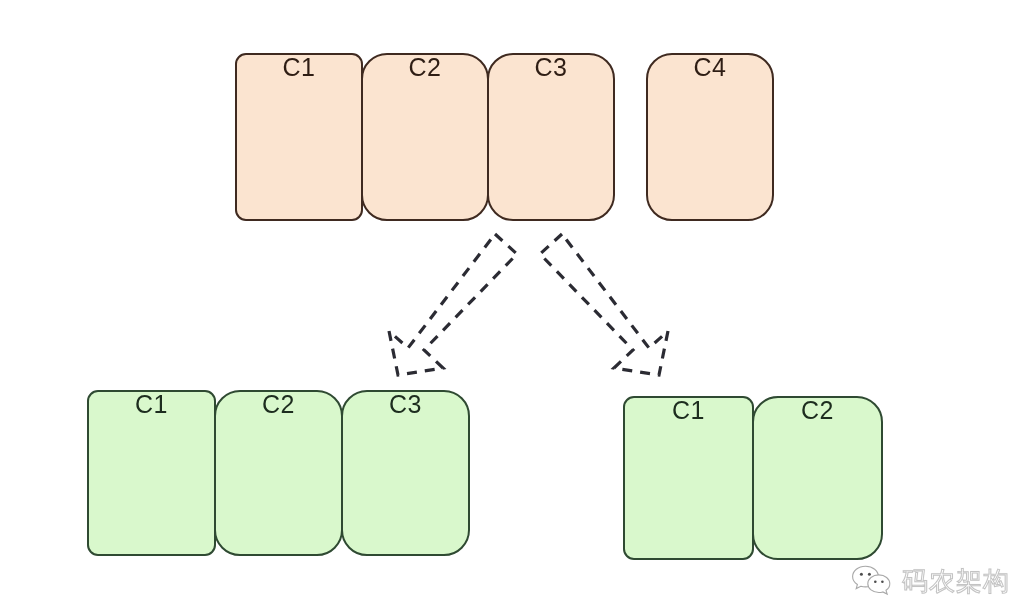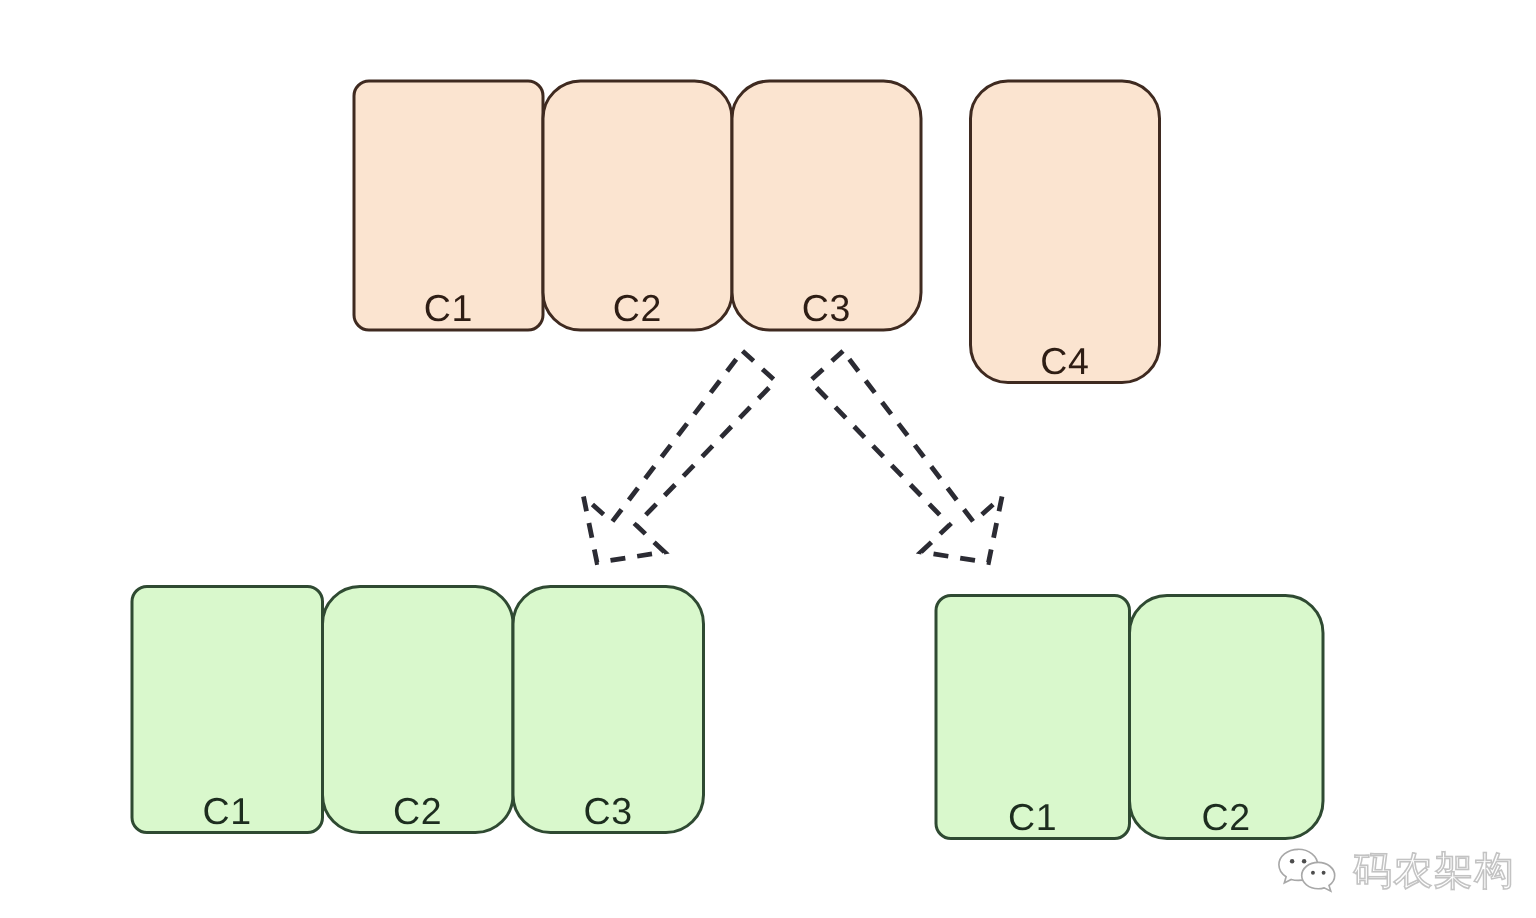--- a/index.html
+++ b/index.html
@@ -26,21 +26,21 @@
   
   .box-row {
     position: absolute;
     display: flex;
     flex-direction: row;
   }
 
   .cell {
     box-sizing: border-box;
     display: flex;
-    align-items: flex-end;
+    align-items: flex-start;
     justify-content: center;
     border-style: solid;
     border-width: 2px;
     border-radius: 11px;
   }
 
   .cell-label {
     font-size: 25px;
     letter-spacing: 0.5px;
     line-height: 1;
@@ -98,21 +98,21 @@
     align-items: center;
     gap: 9px;
     opacity: 0.85;
   }
   #watermark .wm-text {
     font-size: 26px;
     line-height: 1;
     color: #ffffff;
     -webkit-text-stroke: 1px #b9b9b9;
     text-shadow: 0 0 1px #cfcfcf;
-    font-family: Liberation Serif, serif;
+    font-family: Liberation Sans, sans-serif;
     letter-spacing: 1px;
     white-space: nowrap;
   }
   #watermark .wm-logo {
     width: 42px;
     height: 34px;
     display: block;
   }
 </style>
 </head>
@@ -144,21 +144,21 @@
   <div class="box-row row-source" style="left:235px; top:53px;">
     <div class="cell" style="width:128px; height:168px;">
       <span class="cell-label">C1</span>
     </div>
     <div class="cell" style="width:128px; height:168px;">
       <span class="cell-label">C2</span>
     </div>
     <div class="cell" style="width:128px; height:168px;">
       <span class="cell-label">C3</span>
     </div>
-    <div class="cell" style="width:128px; height:203px;margin-left:31px;">
+    <div class="cell" style="width:128px; height:168px;margin-left:31px;">
       <span class="cell-label">C4</span>
     </div>
   </div>
 
   <div class="box-row row-target" style="left:87px; top:390px;">
     <div class="cell" style="width:129px; height:166px;">
       <span class="cell-label">C1</span>
     </div>
     <div class="cell" style="width:129px; height:166px;">
       <span class="cell-label">C2</span>

